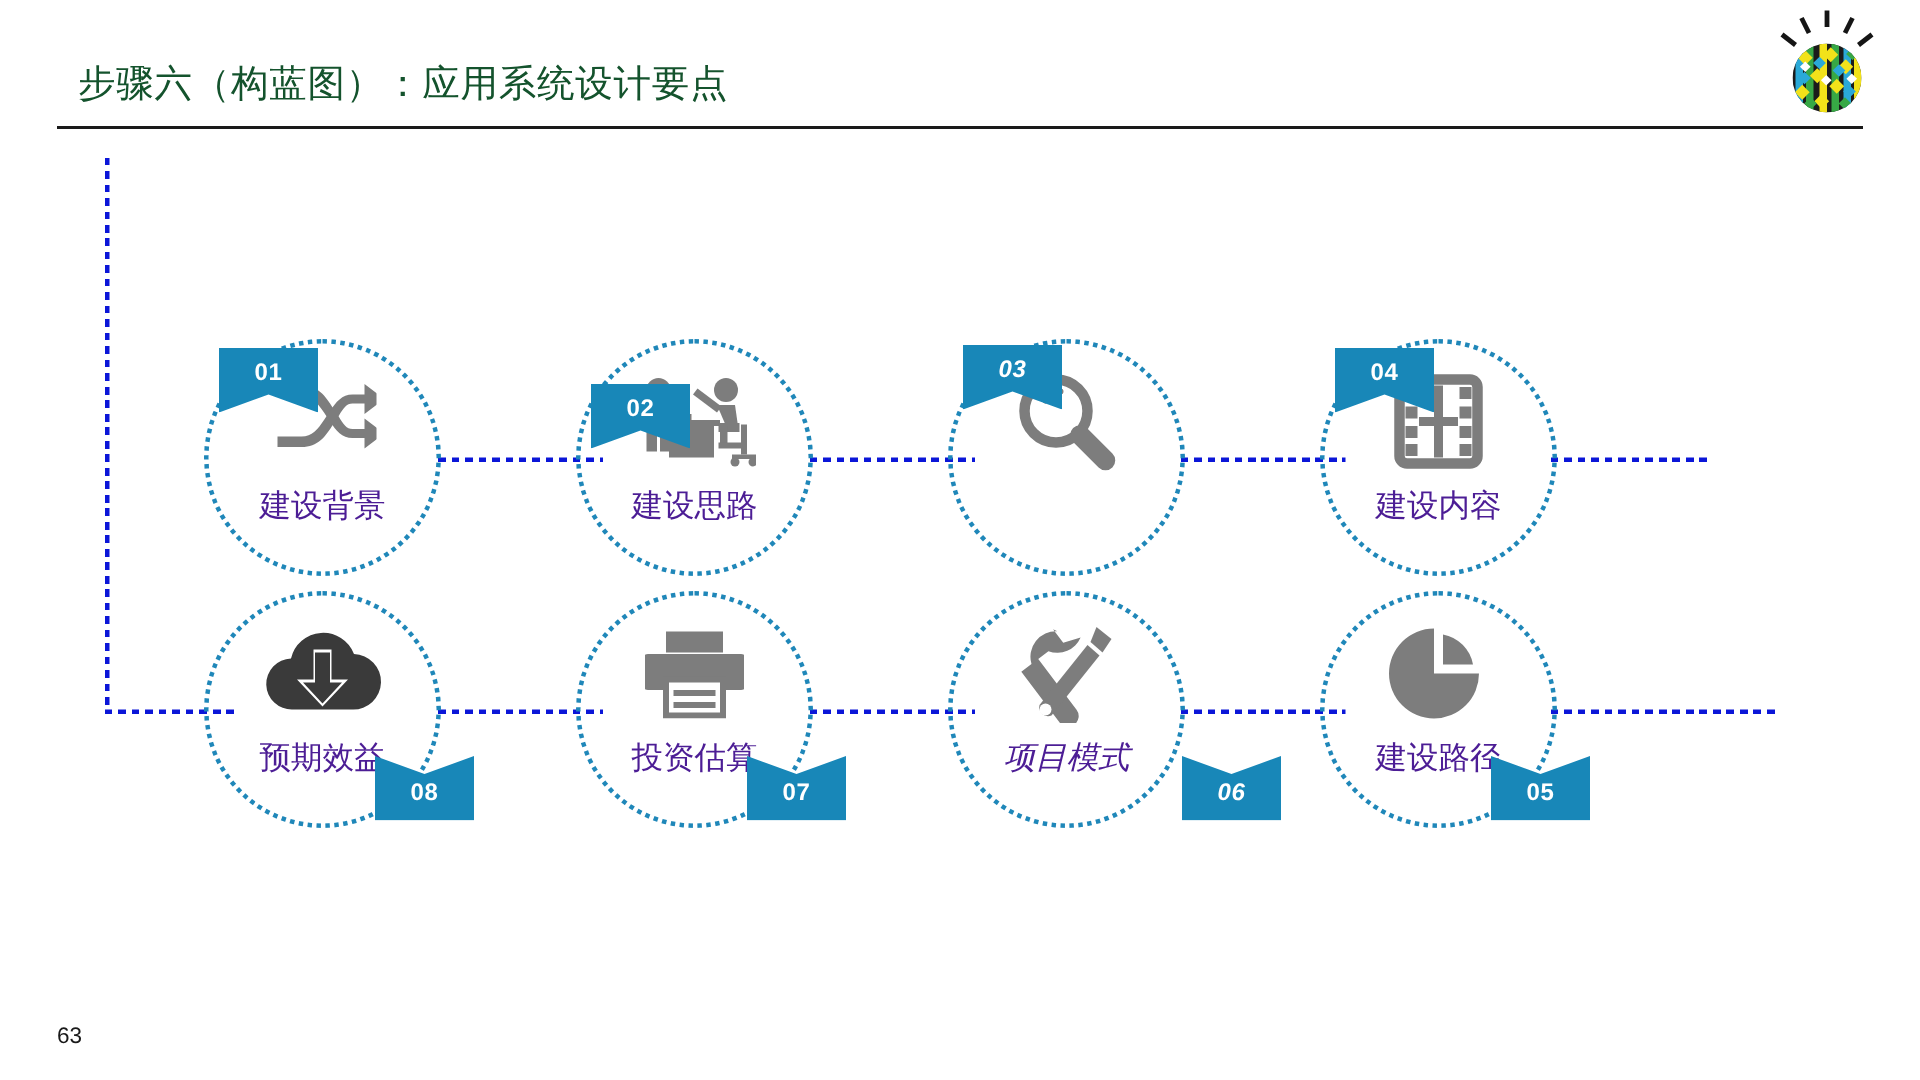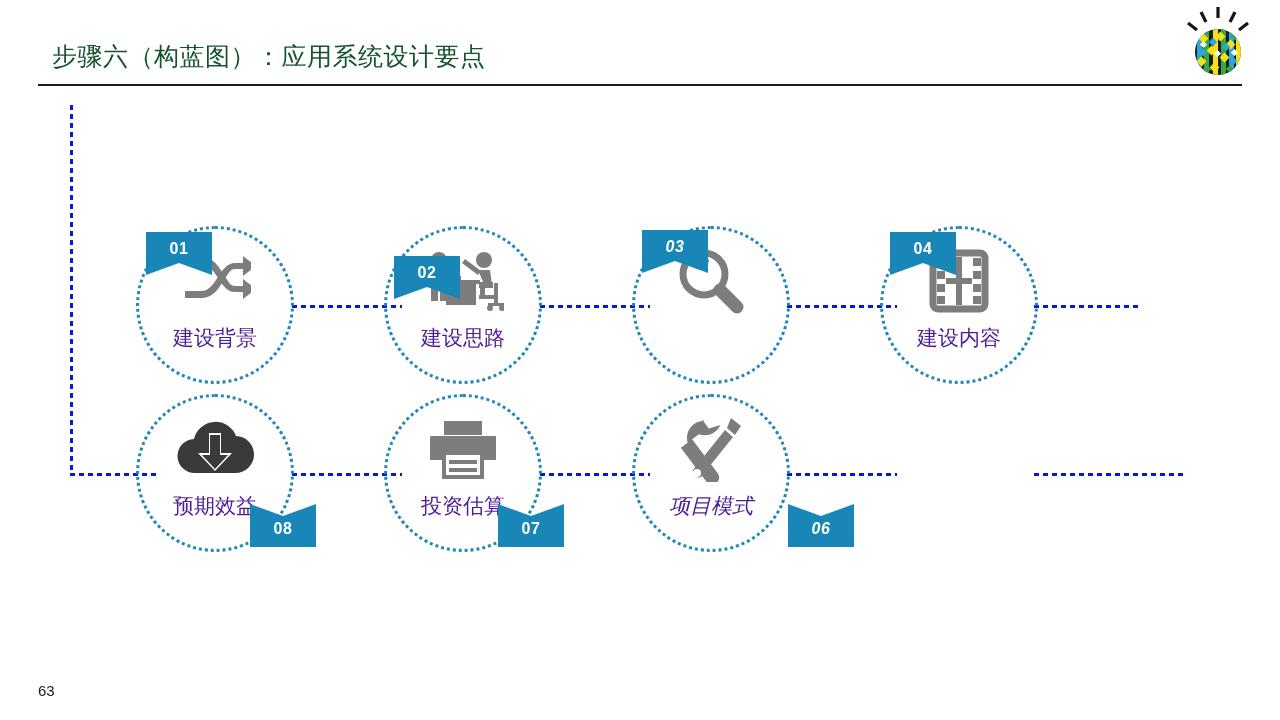--- a/index.html
+++ b/index.html
@@ -315,16 +315,30 @@
         <circle cx="20" cy="57" r="4" fill="#ffffff"></circle>
         <circle cx="48" cy="57" r="4" fill="#ffffff"></circle>
       </svg>
     </div>
     <div class="node-label">项目模式</div>
     <div class="badge bottom" style="left:114px; top:110px;margin-left:42px;">
       <span>06</span>
     </div>
   </div>
 
+  <div class="node" style="left:880px; top:394px;">
+    <div class="ring"></div>
+    <div class="icon-wrap">
+      <svg width="66" height="64" viewBox="0 0 66 64" fill="#7d7d7d">
+        <path d="M30 32 V2 A30 30 0 1 0 60 32 Z"></path>
+        <path d="M35 27 V4 A28 28 0 0 1 58 27 Z" fill="#ffffff"></path>
+        <path d="M36 26 V6 A25 25 0 0 1 56 26 Z"></path>
+      </svg>
+    </div>
+    <div class="node-label">建设路径</div>
+    <div class="badge bottom" style="left:114px; top:110px;">
+      <span>05</span>
+    </div>
+  </div>
 
   <div class="page-number">63</div>
 
 </div>
 
 </body></html>

